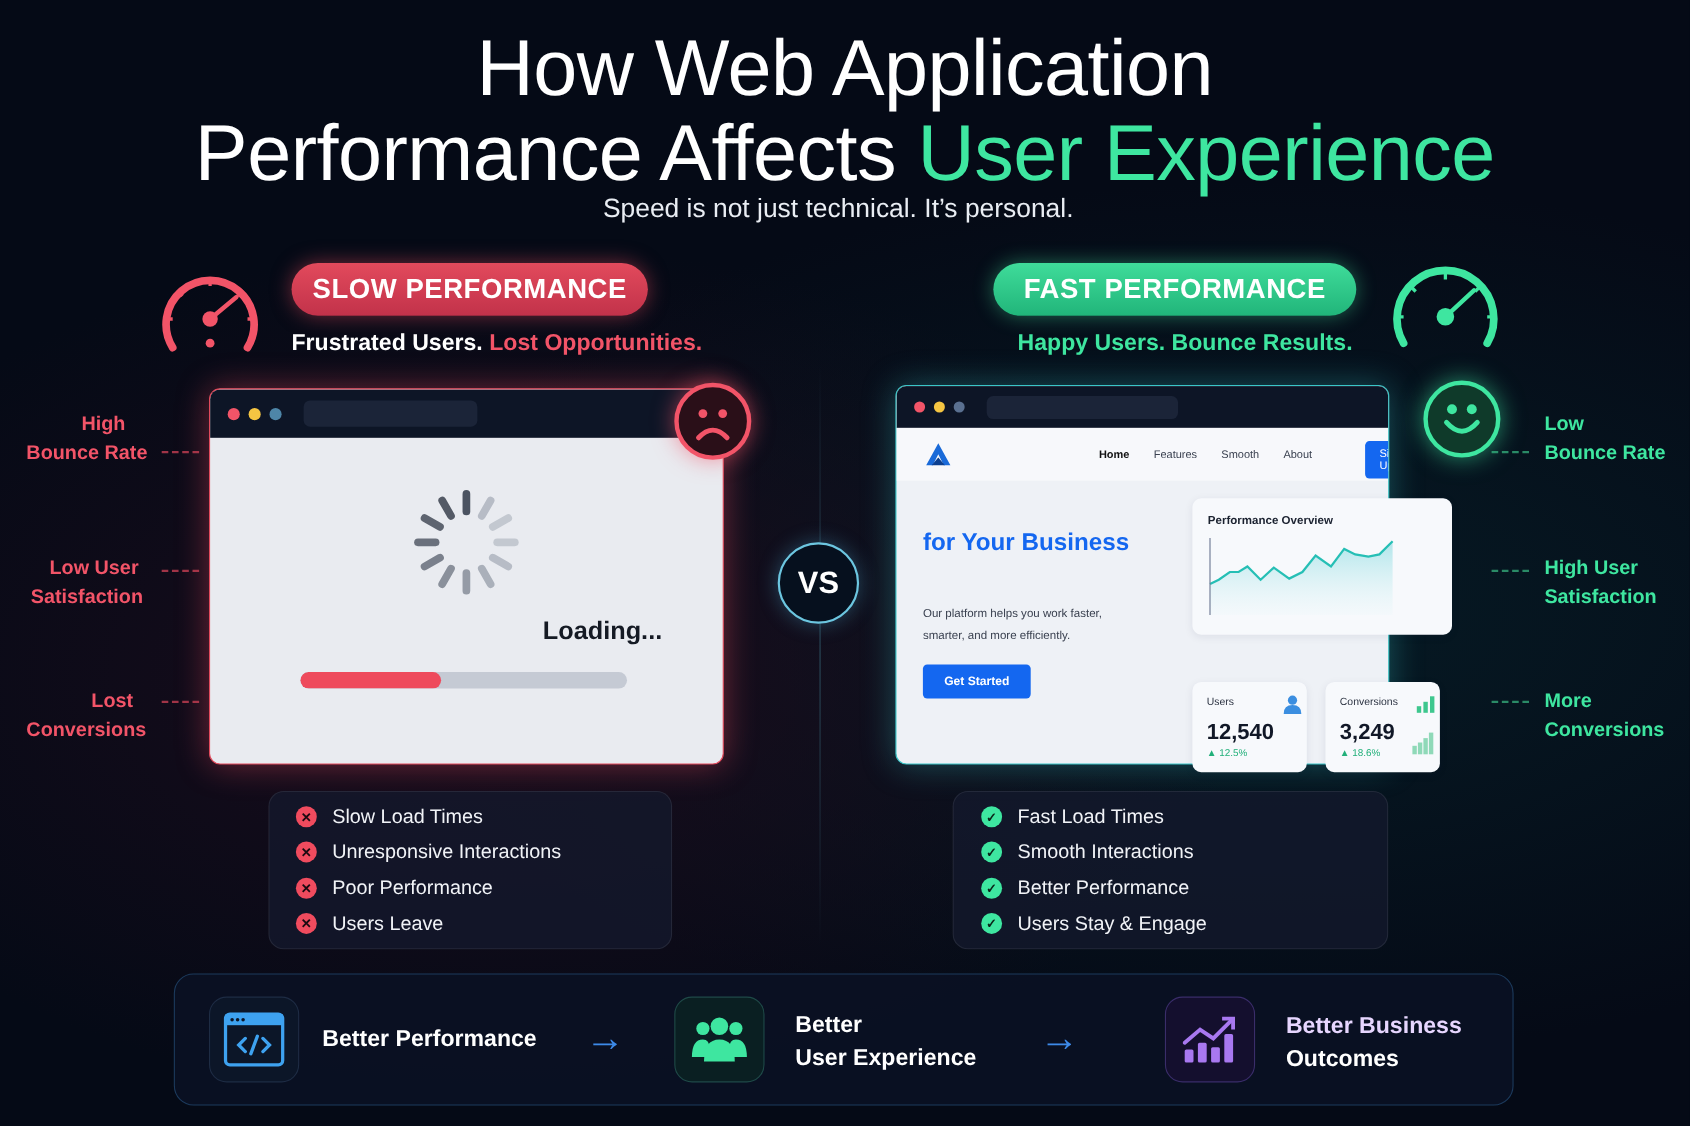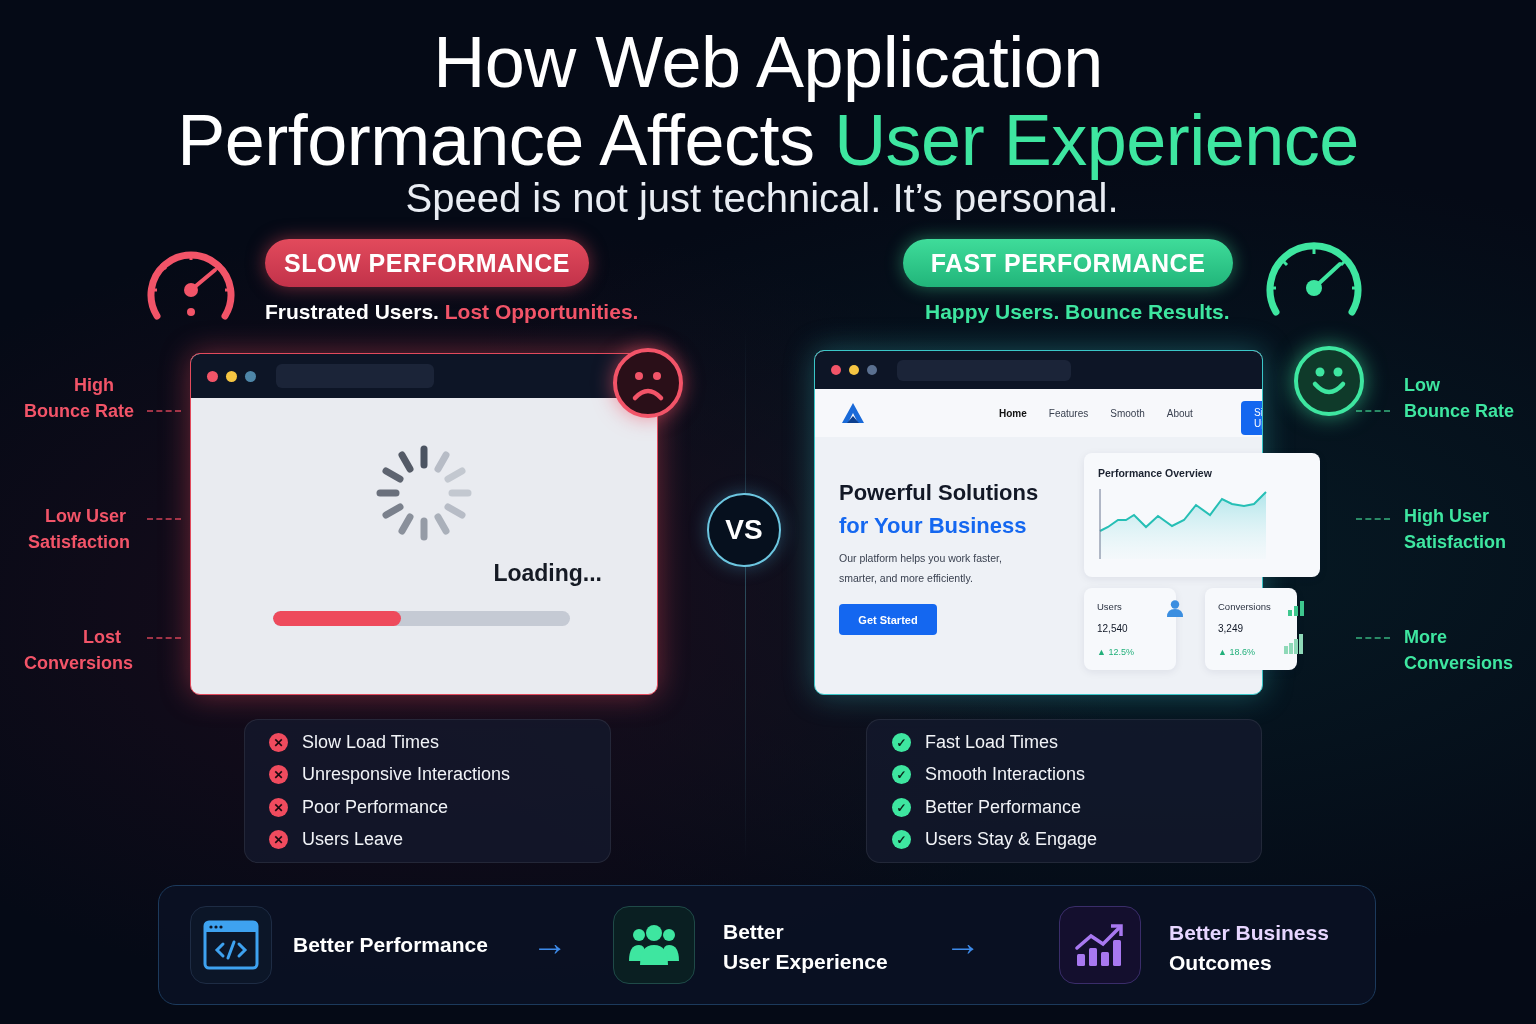--- a/index.html
+++ b/index.html
@@ -3,21 +3,21 @@
 <meta charset="utf-8">
 <style>
 *{box-sizing:border-box;margin:0;padding:0}
 html,body{width:1536px;height:1024px;overflow:hidden}
 body{background:radial-gradient(ellipse at 30% 60%,#1a0c1c 0%,transparent 45%),radial-gradient(ellipse at 75% 55%,#061a24 0%,transparent 50%),#050a16;font-family:"Liberation Sans",sans-serif;color:#fff;position:relative}
 .abs{position:absolute}
 .title{left:0;width:1536px;text-align:center;font-weight:400;color:#fff;letter-spacing:-0.5px}
 .t1{top:22px;font-size:72px;line-height:80px}
 .t2{top:100px;font-size:72px;line-height:80px}
 .green{color:#3ee6a0}
-.sub{top:176px;left:0;width:1524px;text-align:center;font-size:40px;color:#e9edf3}
+.sub{top:176px;left:0;width:1524px;text-align:center;font-size:24px;color:#e9edf3}
 .pill{height:48px;border-radius:24px;font-weight:700;font-size:25px;display:flex;align-items:center;justify-content:center;letter-spacing:0.5px}
 .pill-red{left:265px;top:239px;width:324px;background:linear-gradient(#e24a5c,#c2324a);box-shadow:0 0 18px rgba(226,74,92,.5)}
 .pill-green{left:903px;top:239px;width:330px;background:linear-gradient(#3fdc9a,#21b57a);box-shadow:0 0 18px rgba(63,220,154,.45)}
 .tag{font-size:21px;font-weight:700;top:300px}
 .tag-l{left:265px;color:#fff}
 .tag-l span{color:#f25468}
 .tag-r{left:925px;color:#3ee6a0}
 .side{font-size:18px;font-weight:600;line-height:26px}
 .side-l{color:#f25468;text-align:right;width:120px}
 .side-r{color:#3ee6a0;text-align:left;width:130px}
@@ -40,23 +40,23 @@
 .nav{height:48px;background:#f7f8fb;display:flex;align-items:center;padding:0 26px;font-size:10px;color:#3a4150;position:relative}
 .navlinks{position:absolute;left:184px;display:flex;gap:22px}
 .signup{position:absolute;left:426px;top:12px;background:#1467f0;color:#fff;border-radius:4px;padding:6px 13px;font-size:10px}
 .hero-h{left:839px;top:476px;font-size:22px;font-weight:600;color:#121826;line-height:33px}
 .hero-h span{color:#1467f0}
 .hero-p{left:839px;top:548px;font-size:10.5px;color:#3a4150;line-height:20px;width:200px}
 .cta{left:839px;top:604px;width:98px;height:31px;background:#1467f0;color:#fff;border-radius:4px;font-size:11px;font-weight:600;display:flex;align-items:center;justify-content:center}
 .card{background:#f7f9fc;border-radius:8px;box-shadow:0 2px 8px rgba(20,30,60,.08)}
 .chartcard{left:1084px;top:453px;width:236px;height:124px}
 .chartcard .ct{position:absolute;left:14px;top:14px;font-size:10.5px;color:#1b2230;font-weight:600}
-.kpi{top:588px;width:92px;height:82px}
+.kpi{top:620px;width:104px;height:82px}
 .kpi .kl{position:absolute;left:13px;top:13px;font-size:9.5px;color:#2c3342}
-.kpi .kv{position:absolute;left:13px;top:35px;font-size:10px;font-weight:400;color:#111827}
+.kpi .kv{position:absolute;left:13px;top:35px;font-size:20px;font-weight:700;color:#111827}
 .kpi .kd{position:absolute;left:13px;top:59px;font-size:9px;color:#22b07a}
 .list{border-radius:14px;background:rgba(20,26,46,.75);border:1px solid rgba(255,255,255,.08)}
 .list-l{left:244px;top:719px;width:367px;height:144px}
 .list-r{left:866px;top:719px;width:396px;height:144px}
 .li{position:absolute;display:flex;align-items:center;gap:14px;font-size:18px;color:#f1f3f7}
 .ic{width:19px;height:19px;border-radius:50%;display:flex;align-items:center;justify-content:center;font-size:12px;font-weight:700;color:#1a0a10}
 .ic-x{background:#f04b5e}
 .ic-c{background:#3ee6a0;color:#0a2418}
 .flow{left:158px;top:885px;width:1218px;height:120px;border-radius:18px;border:1.5px solid #1c3a5c;background:rgba(10,18,36,.85)}
 .fbox{width:82px;height:78px;border-radius:16px;display:flex;align-items:center;justify-content:center}
@@ -187,21 +187,20 @@
     <div class="navlinks">
       <span style="font-weight:700;color:#111">Home</span>
       <span>Features</span>
       <span>Smooth</span>
       <span>About</span>
     </div>
     <div class="signup">Sign Up</div>
   </div>
 </div>
 <div class="abs hero-h">
-    <div>Powerful Solutions</div>
     <div><span>for </span><span>Your Business</span></div>
   </div>
 <div class="abs hero-p">
     <div>Our platform helps you work faster,</div>
     <div>smarter, and more efficiently.</div>
   </div>
 <div class="abs cta">Get Started</div>
 
 <div class="abs card chartcard">
   <div class="ct">Performance Overview</div>

